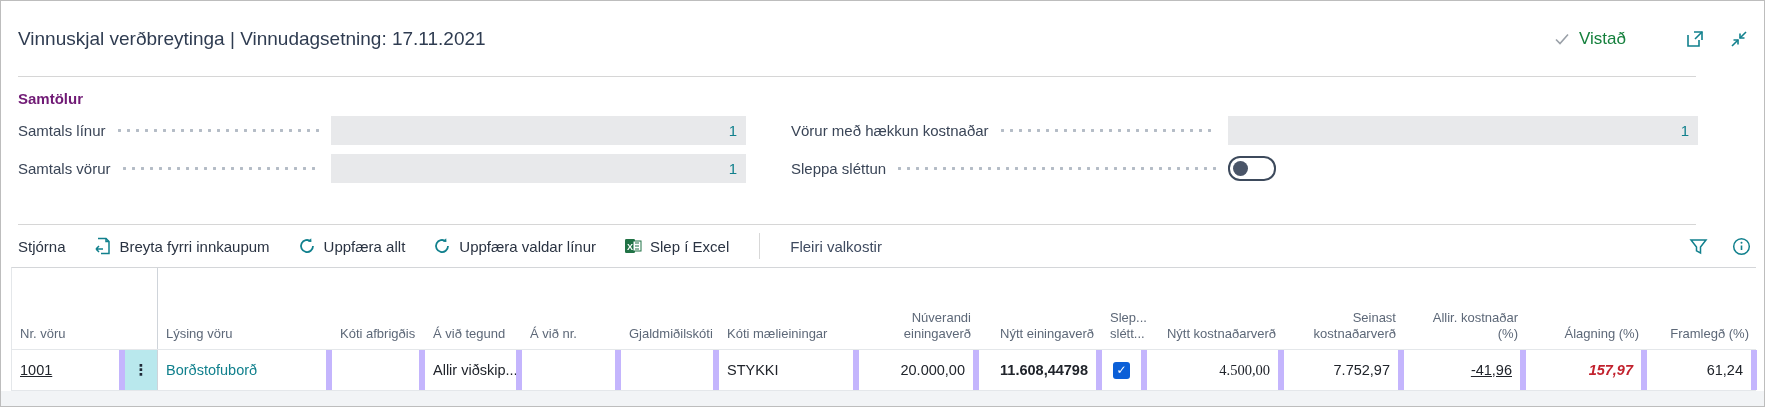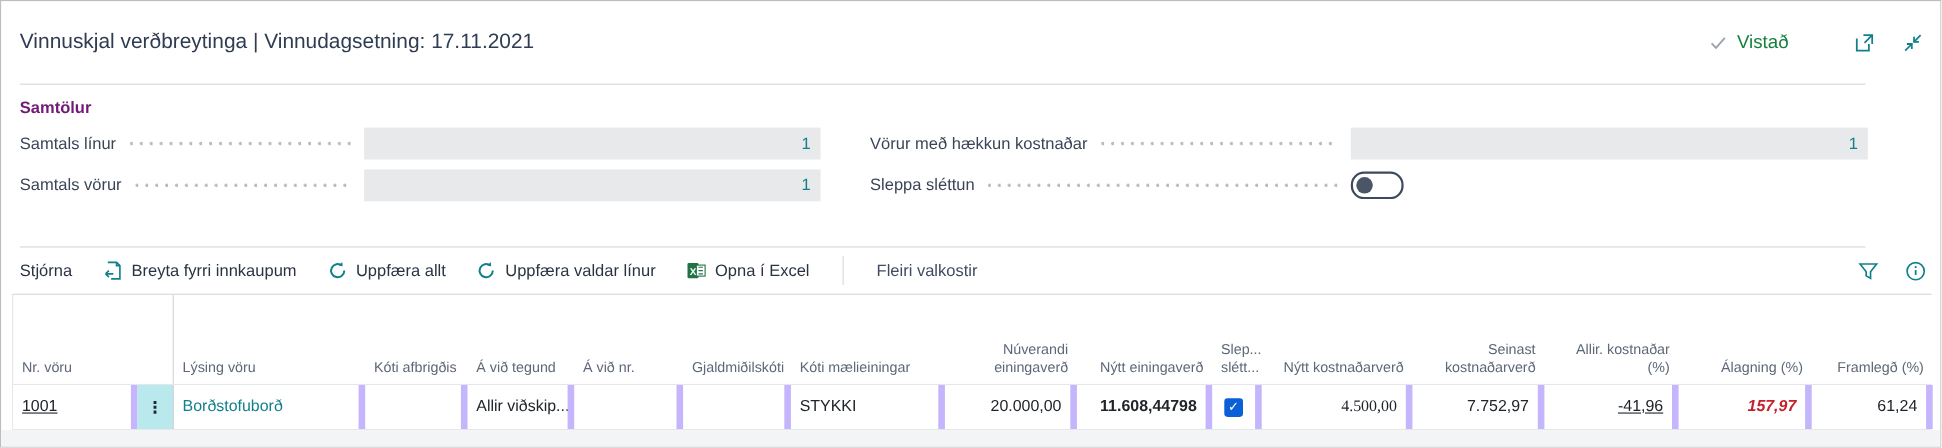--- a/index.html
+++ b/index.html
@@ -174,21 +174,21 @@
 
     <span class="tb-item">
       <span>
         <svg width="18" height="18" viewBox="0 0 18 18">
           <rect x="1" y="2" width="10" height="14" rx="1.2" fill="#217346"></rect>
           <rect x="9" y="4" width="8" height="10" fill="#fff" stroke="#217346" stroke-width="1"></rect>
           <path d="M11 6 h4 M11 9 h4 M11 12 h4" stroke="#217346" stroke-width="1"></path>
           <text x="6" y="13" font-size="9" font-weight="bold" fill="#fff" text-anchor="middle" font-family="Liberation Sans, sans-serif">X</text>
         </svg>
       </span>
-      <span>Opna í Excel</span>
+      <span>Slep í Excel</span>
     </span>
 
     <span class="tb-sep"></span>
     <span class="tb-item tb-more">Fleiri valkostir</span>
 
     <span class="tb-right">
       <span class="icon-btn">
         <svg width="19" height="19" viewBox="0 0 19 19">
           <path d="M2 3 h15 L11.5 10 v6 l-4-2.2 V10 Z" fill="none" stroke="#11808d" stroke-width="1.5"></path>
         </svg>

